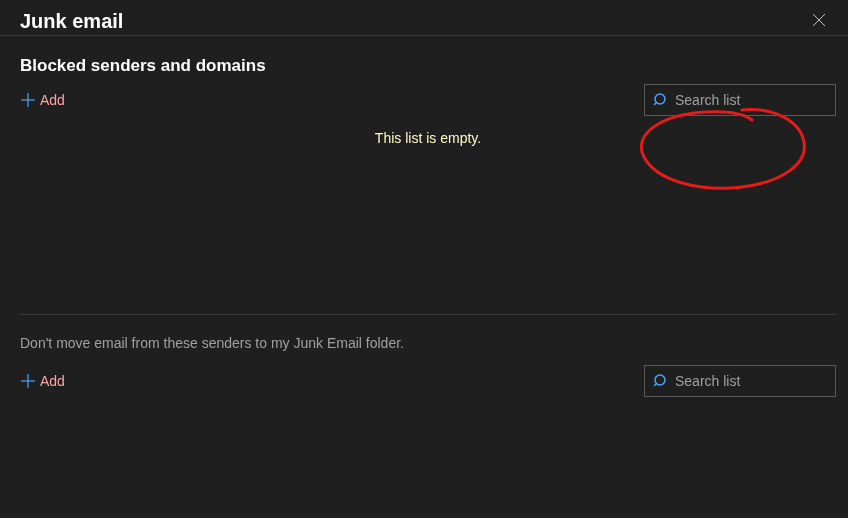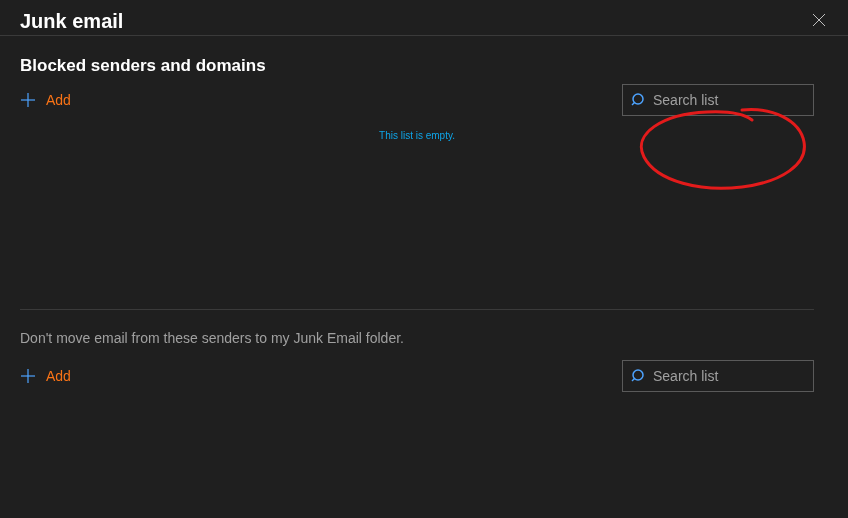--- a/index.html
+++ b/index.html
@@ -35,21 +35,21 @@
       cursor: pointer;
       display: flex;
       align-items: center;
       justify-content: center;
     }
     .close-btn svg {
       width: 14px;
       height: 14px;
     }
     .content {
-      padding: 20px 34px 0 20px;
+      padding: 20px 12px 0 20px;
     }
     .section {
       margin-bottom: 0;
     }
     .section h2 {
       font-size: 17px;
       font-weight: 600;
       color: #ffffff;
       margin-bottom: 8px;
     }
@@ -60,22 +60,22 @@
     }
     .section-controls {
       display: flex;
       align-items: center;
       justify-content: space-between;
       height: 32px;
     }
     .add-btn {
       display: inline-flex;
       align-items: center;
-      gap: 10px;
-      color: #f97316;
+      gap: 4px;
+      color: #fca5a5;
       font-size: 14px;
       cursor: pointer;
       user-select: none;
     }
     .add-btn .plus-icon {
       width: 16px;
       height: 16px;
       display: flex;
       align-items: center;
       justify-content: center;
@@ -113,22 +113,22 @@
       color: #e0e0e0;
       font-size: 14px;
       width: 100%;
       font-family: inherit;
     }
     .search-box input::placeholder {
       color: #a0a0a0;
     }
     .empty-msg {
       text-align: center;
-      color: #0ea5e9;
-      font-size: 10px;
+      color: #fef9c3;
+      font-size: 14px;
       margin-top: 14px;
     }
     .divider {
       border: none;
       border-top: 1px solid #3a3a3a;
       margin: 0;
     }
     .spacer {
       height: 168px;
     }

